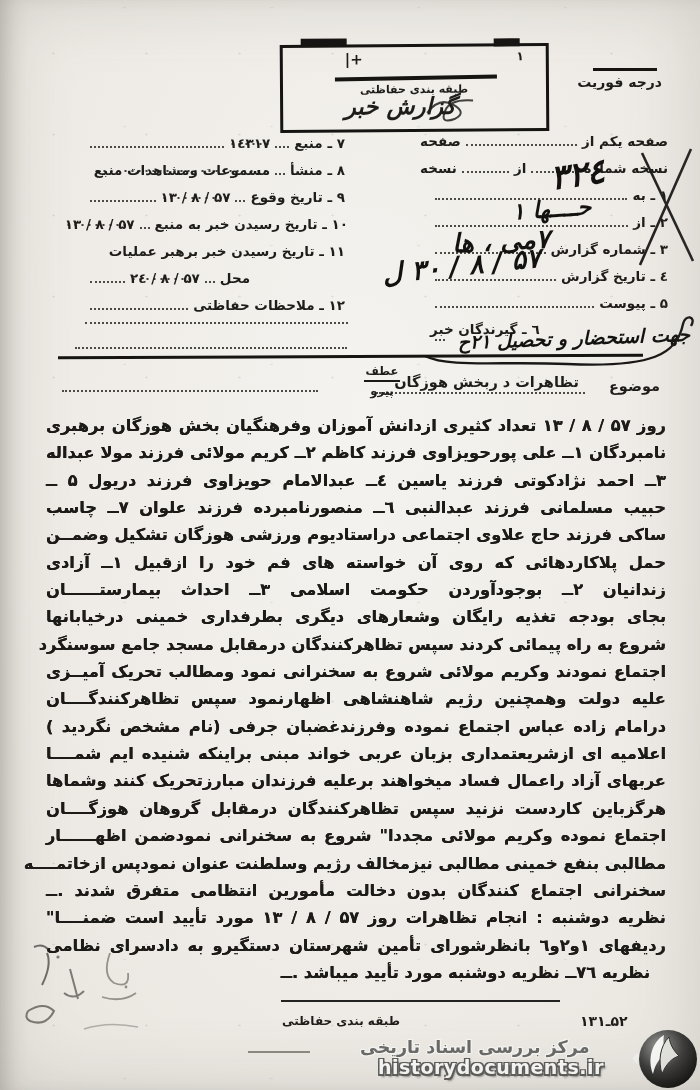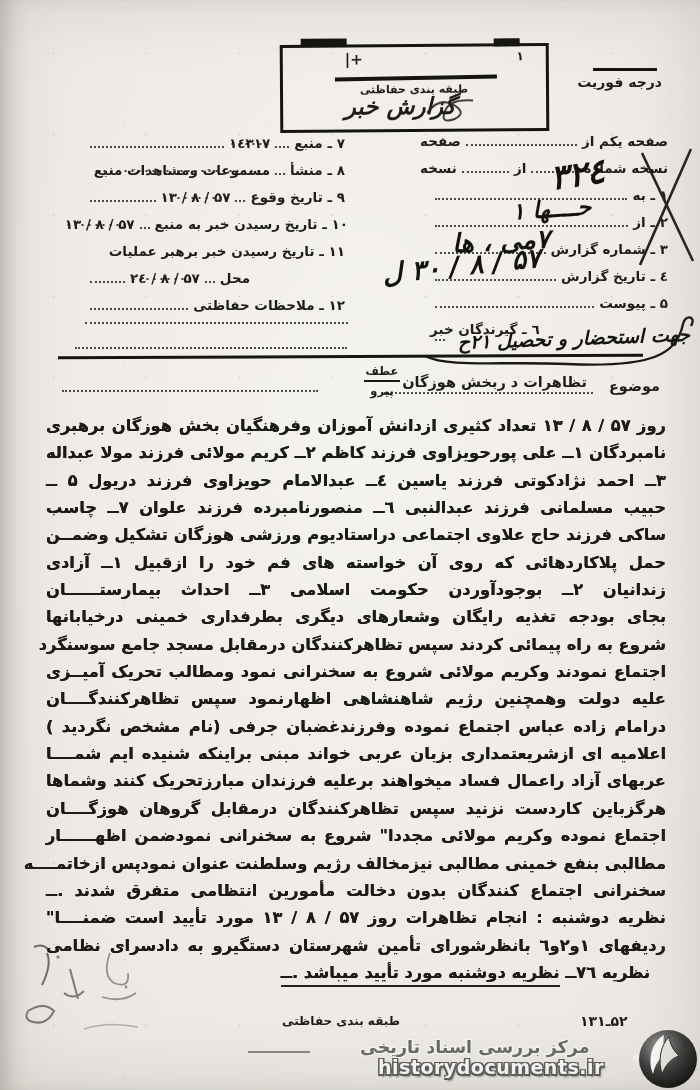--- a/index.html
+++ b/index.html
@@ -35,25 +35,25 @@
   .rep-title{font-size:23px;font-weight:800;font-style:italic;letter-spacing:1px;}
 
   
   .bodywrap{position:absolute;left:46px;top:412px;width:620px;direction:rtl;}
   .bline{height:27.35px;line-height:27.35px;font-size:16.3px;font-weight:700;
     text-align:justify;text-align-last:justify;white-space:nowrap;color:#1d1b18;
     text-shadow:0 0 .4px #1d1b18;}
   .bline.short{text-align-last:right;}
   .l22{height:27.35px;line-height:27.35px;font-size:16.3px;font-weight:700;
     text-align:right;padding-right:16px;color:#1d1b18;text-shadow:0 0 .4px #1d1b18;}
-  .l22 .und{border-bottom:2px solid #232220;padding-bottom:3px;}
+  .l22 .und{border-bottom:2px solid #232220;padding-bottom:18px;}
 
   .subjrow{position:absolute;left:358px;top:374px;width:302px;display:flex;direction:rtl;
     align-items:flex-end;font-weight:700;}
-  .subjrow .slbl{font-size:14.5px;margin-left:16px;}
+  .subjrow .slbl{font-size:14.5px;margin-left:24px;}
   .subjrow .sval{font-size:14.5px;border-bottom:2px dotted #4c4a45;padding:0 6px 2px 18px;}
   .atf{position:absolute;left:322px;top:364px;width:40px;text-align:center;font-size:11.5px;font-weight:700;margin-left:40px;}
   .atf .ln{height:2px;background:#1b1a18;margin:2px 2px;}
 
   
   .wm-fa{position:absolute;left:360px;top:1037px;width:272px;text-align:left;direction:rtl;
     font-size:17.5px;font-weight:800;color:#6a6a68;
     text-shadow:-1px -1px 0 #f7f7f5,1px -1px 0 #f7f7f5,-1px 1px 0 #f7f7f5,1px 1px 0 #f7f7f5,0 0 3px #fdfdfc;}
   .wm-en{position:absolute;left:378px;top:1056px;width:238px;text-align:left;direction:ltr;
     font-size:19px;font-weight:800;letter-spacing:.5px;color:#fbfbfa;

